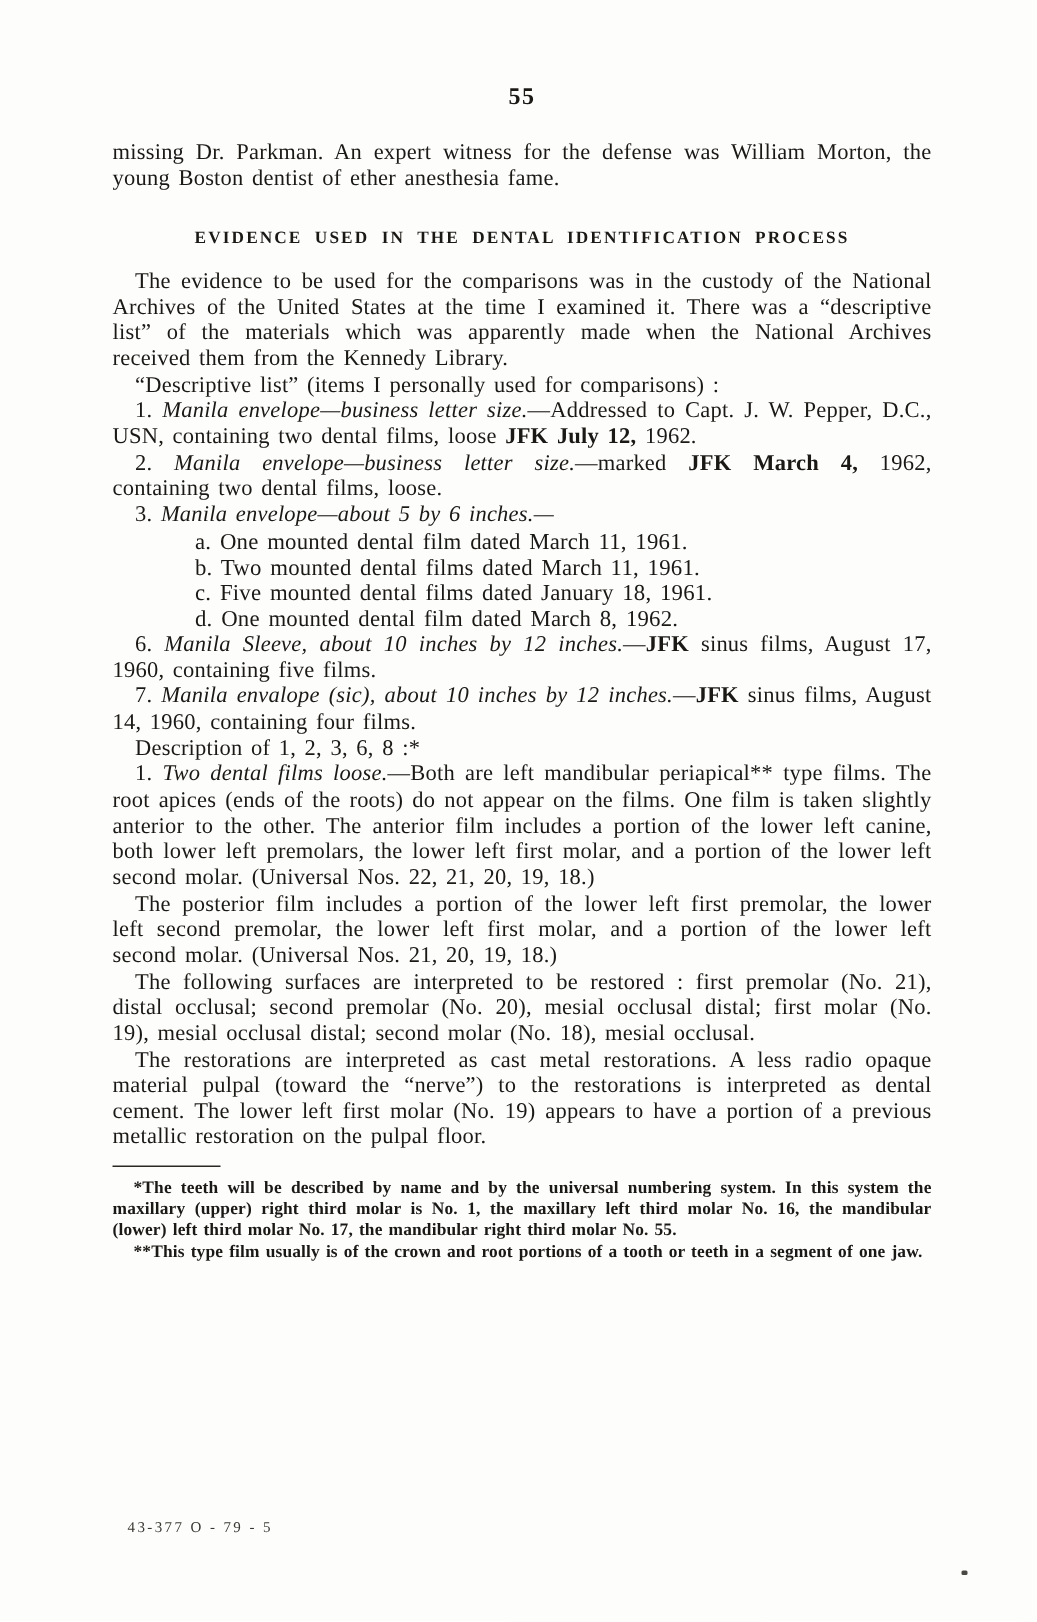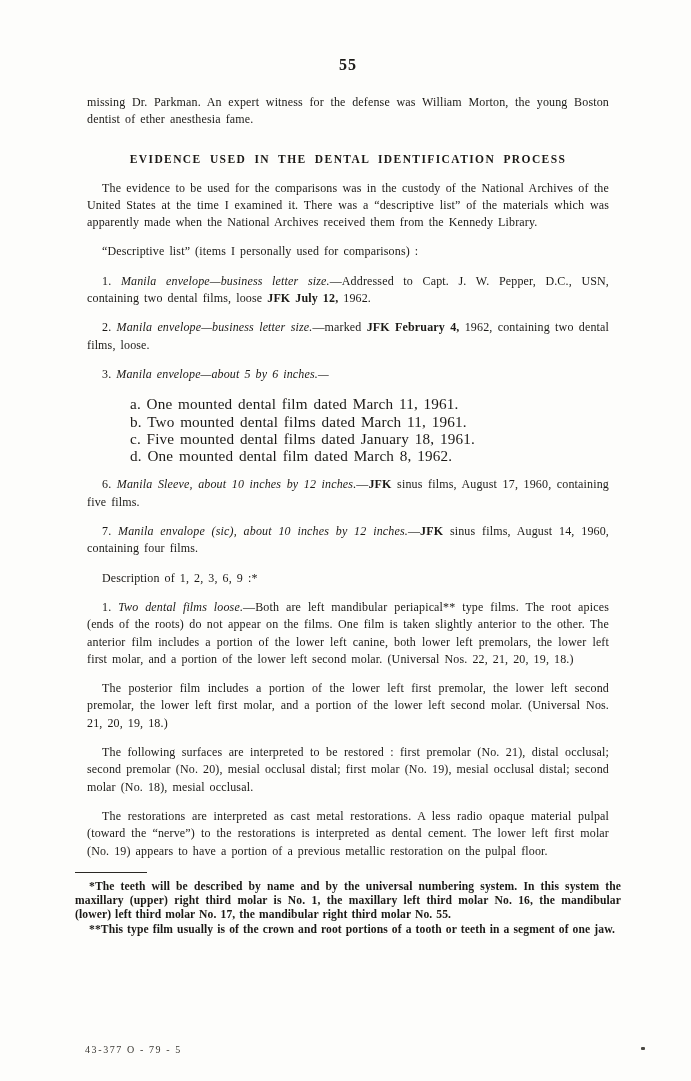--- a/index.html
+++ b/index.html
@@ -13,24 +13,24 @@
     padding:56px 70px 0 75px;
     overflow:hidden;
   }
   .page-number {
     text-align:center;
     font-size:16px; font-weight:bold;
     letter-spacing:1px;
     margin:0 0 20px 0;
   }
   .bodytext {
-    font-size:12px;
+    font-size:15px;
     line-height:17.3px;
     text-align:justify;
-    margin:12px;
+    margin:0;
     word-spacing:1.8px;
     letter-spacing:0.15px;
   }
   .indent { text-indent:15px; }
   .heading {
     text-align:center;
     font-size:11.5px;
     font-weight:bold;
     letter-spacing:1.4px;
     word-spacing:4px;
@@ -59,21 +59,21 @@
     line-height:14.3px;
     font-weight:bold;
     text-align:justify;
     margin:0;
     text-indent:14px;
     letter-spacing:0.1px;
     word-spacing:1px;
   }
   .footer-code {
     position:absolute;
-    left:85px; top:1044px;
+    left:85px; top:1013px;
     font-size:10px;
     letter-spacing:1.6px;
     color:#3a3833;
   }
   .speck {
     position:absolute;
     left:641px; top:1047px;
     width:4px; height:3px;
     background:#4a4843;
     border-radius:1px;
@@ -89,34 +89,34 @@
   <p class="bodytext">missing Dr. Parkman. An expert witness for the defense was William Morton, the young Boston dentist of ether anesthesia fame.</p>
 
   <div class="heading">EVIDENCE USED IN THE DENTAL IDENTIFICATION PROCESS</div>
 
   <p class="bodytext indent">The evidence to be used for the comparisons was in the custody of the National Archives of the United States at the time I examined it. There was a “descriptive list” of the materials which was apparently made when the National Archives received them from the Kennedy Library.</p>
 
   <p class="bodytext indent">“Descriptive list” (items I personally used for comparisons) :</p>
 
   <p class="bodytext indent"><span>1. </span><i>Manila envelope—business letter size.</i><span>—Addressed to Capt. J. W. Pepper, D.C., USN, containing two dental films, loose </span><b>JFK July 12,</b><span> 1962.</span></p>
 
-  <p class="bodytext indent"><span>2. </span><i>Manila envelope—business letter size.</i><span>—marked </span><b>JFK February 4,</b><span> 1962, containing two dental films, loose.</span></p>
+  <p class="bodytext indent"><span>2. </span><i>Manila envelope—business letter size.</i><span>—marked </span><b>JFK March 4,</b><span> 1962, containing two dental films, loose.</span></p>
 
   <p class="bodytext indent"><span>3. </span><i>Manila envelope—about 5 by 6 inches.—</i></p>
 
   <div class="sub-item">a. One mounted dental film dated March 11, 1961.</div>
   <div class="sub-item">b. Two mounted dental films dated March 11, 1961.</div>
   <div class="sub-item">c. Five mounted dental films dated January 18, 1961.</div>
   <div class="sub-item">d. One mounted dental film dated March 8, 1962.</div>
 
   <p class="bodytext indent"><span>6. </span><i>Manila Sleeve, about 10 inches by 12 inches.</i><span>—</span><b>JFK</b><span> sinus films, August 17, 1960, containing five films.</span></p>
 
   <p class="bodytext indent"><span>7. </span><i>Manila envalope (sic), about 10 inches by 12 inches.</i><span>—</span><b>JFK</b><span> sinus films, August 14, 1960, containing four films.</span></p>
 
-  <p class="bodytext indent">Description of 1, 2, 3, 6, 9 :*</p>
+  <p class="bodytext indent">Description of 1, 2, 3, 6, 8 :*</p>
 
   <p class="bodytext indent"><span>1. </span><i>Two dental films loose.</i><span>—Both are left mandibular periapical** type films. The root apices (ends of the roots) do not appear on the films. One film is taken slightly anterior to the other. The anterior film includes a portion of the lower left canine, both lower left premolars, the lower left first molar, and a portion of the lower left second molar. (Universal Nos. 22, 21, 20, 19, 18.)</span></p>
 
   <p class="bodytext indent">The posterior film includes a portion of the lower left first premolar, the lower left second premolar, the lower left first molar, and a portion of the lower left second molar. (Universal Nos. 21, 20, 19, 18.)</p>
 
   <p class="bodytext indent">The following surfaces are interpreted to be restored : first premolar (No. 21), distal occlusal; second premolar (No. 20), mesial occlusal distal; first molar (No. 19), mesial occlusal distal; second molar (No. 18), mesial occlusal.</p>
 
   <p class="bodytext indent">The restorations are interpreted as cast metal restorations. A less radio opaque material pulpal (toward the “nerve”) to the restorations is interpreted as dental cement. The lower left first molar (No. 19) appears to have a portion of a previous metallic restoration on the pulpal floor.</p>
 
 

